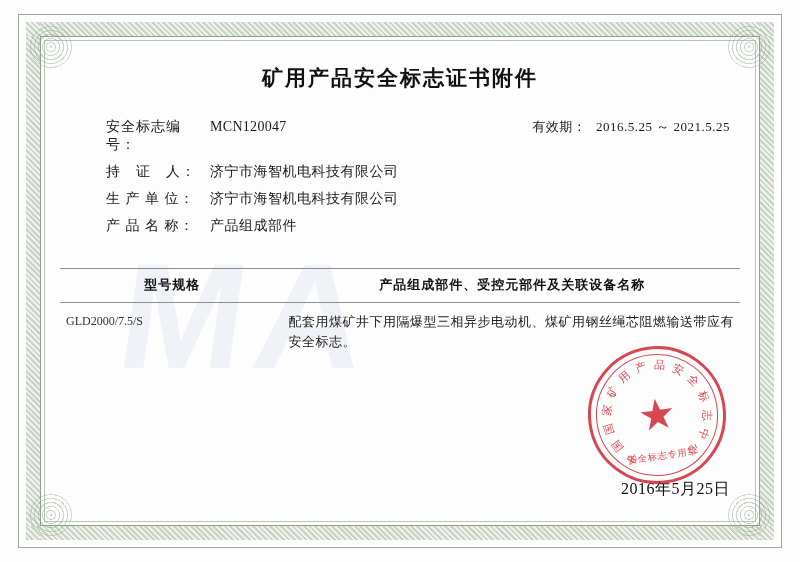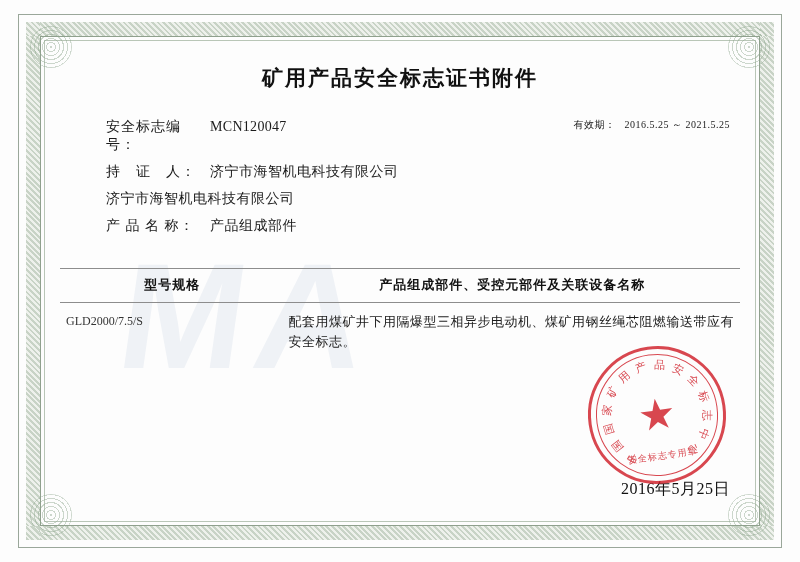--- a/index.html
+++ b/index.html
@@ -137,21 +137,21 @@
   }
   .meta-value.ascii {
     font-family: Liberation Serif, serif;
     letter-spacing: .3px;
   }
 
   .validity {
     position: absolute;
     right: 10px;
     top: 0;
-    font-size: 10px;
+    font-size: 13px;
     white-space: nowrap;
     letter-spacing: .5px;
   }
   .validity .v-label { margin-right: 6px; }
 
   table.spec {
     width: 100%;
     border-collapse: collapse;
     margin-top: 33px;
     font-size: 13px;
@@ -286,20 +286,21 @@
         <div class="meta-label">安全标志编号：</div>
         <div class="meta-value ascii">MCN120047</div>
       </div>
 
       <div class="meta-row">
         <div class="meta-label">持　证　人：</div>
         <div class="meta-value">济宁市海智机电科技有限公司</div>
       </div>
 
       <div class="meta-row">
+        <div class="meta-label">生 产 单 位：</div>
         <div class="meta-value">济宁市海智机电科技有限公司</div>
       </div>
 
       <div class="meta-row">
         <div class="meta-label">产 品 名 称：</div>
         <div class="meta-value">产品组成部件</div>
       </div>
     </div>
 
     <table class="spec">

